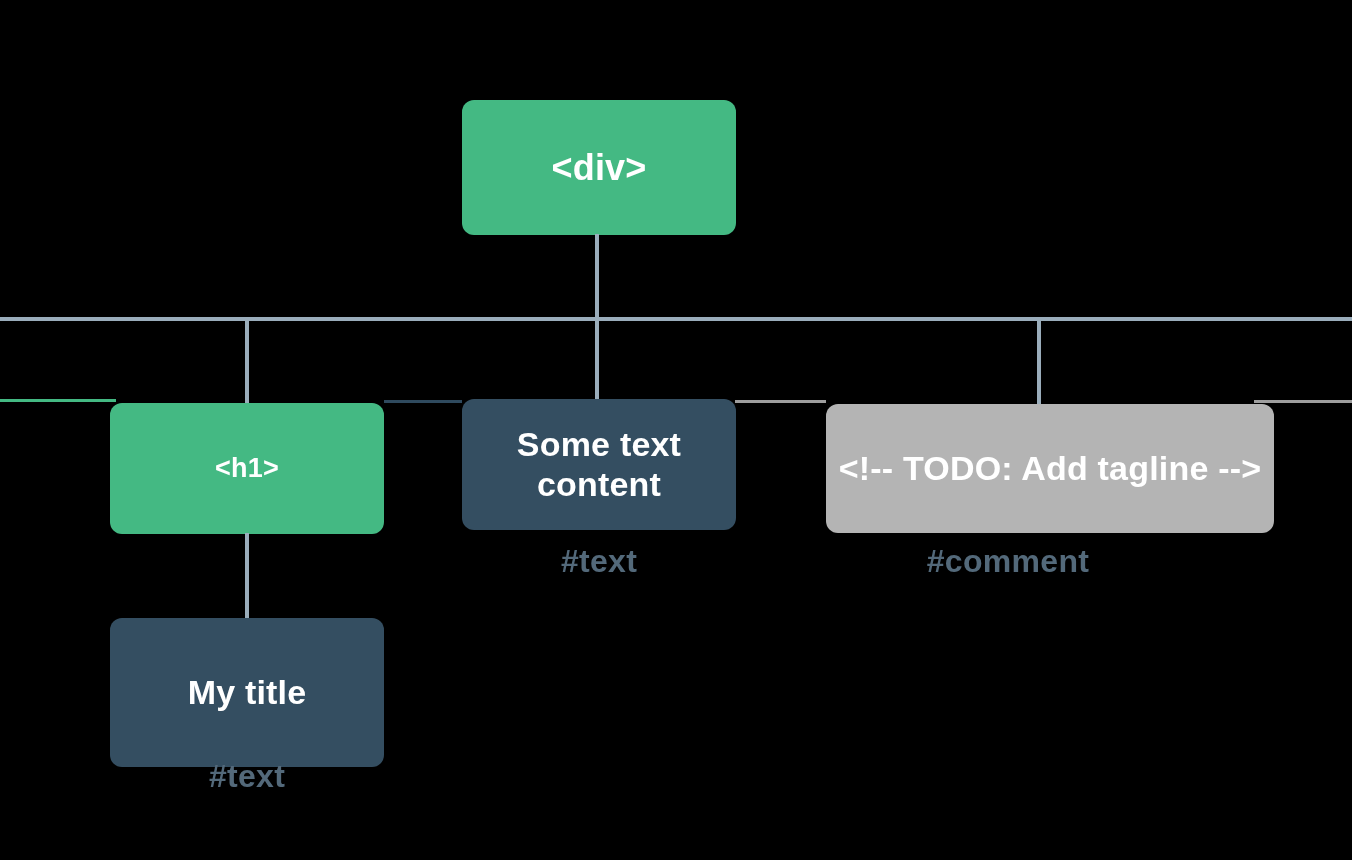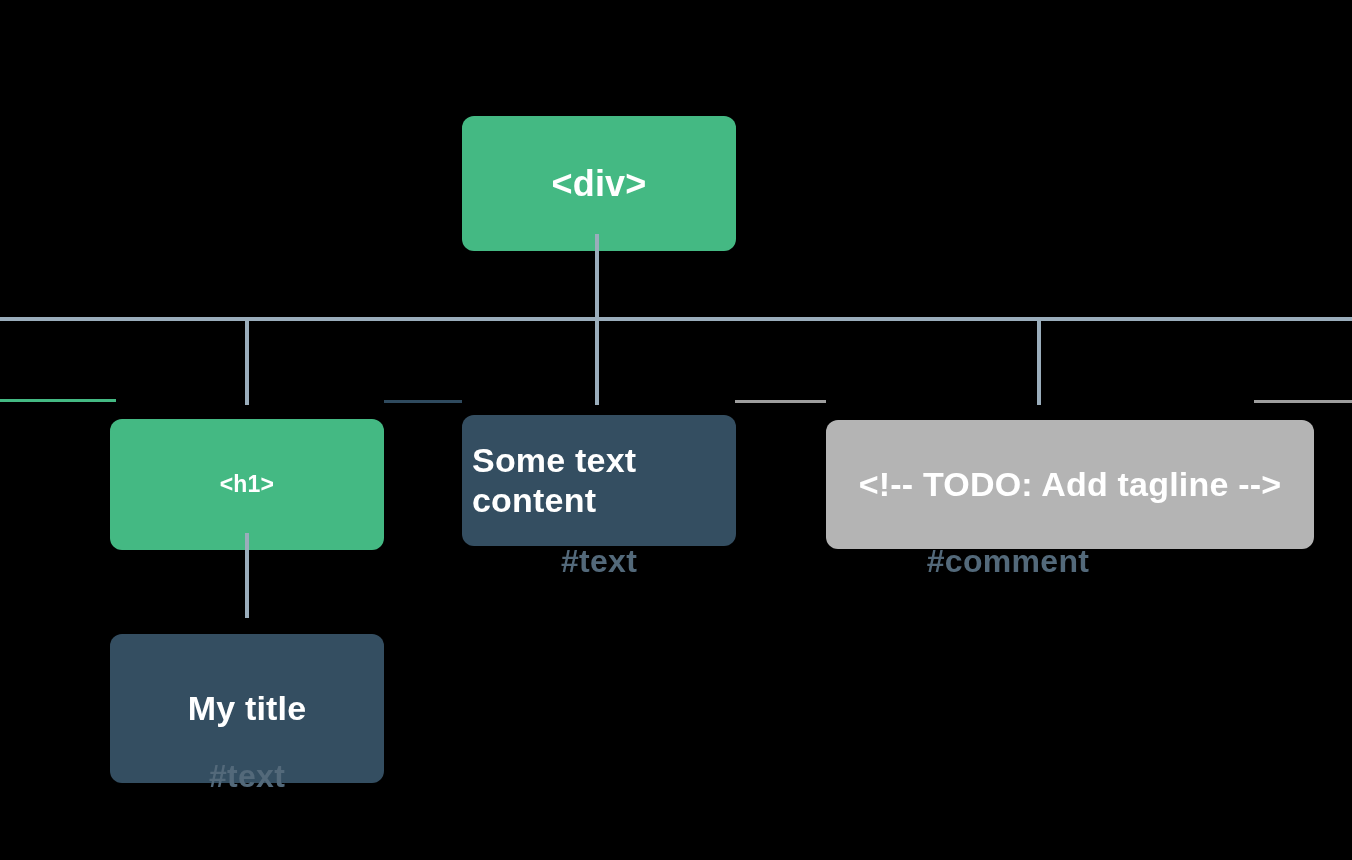--- a/index.html
+++ b/index.html
@@ -36,28 +36,27 @@
     height: 3px;
   }
 
   
   .node {
     position: absolute;
     border-radius: 12px;
     display: flex;
     align-items: center;
     justify-content: center;
-    text-align: left;
+    text-align: center;
     color: #ffffff;
     font-weight: 700;
     line-height: 1.16;
     letter-spacing: 0.2px;
     box-sizing: border-box;
     padding: 6px 10px;
-    margin-top: 16px;
   }
   .node-element { background: #44b983; }
   .node-text    { background: #344e61; }
   .node-comment { background: #b4b4b4; }
 
   
   .caption {
     position: absolute;
     color: #53697a;
     font-size: 32px;
@@ -94,32 +93,32 @@
 
   <div class="conn-v" style="left:245px; top:317px; height:88px;"></div>
   <div class="conn-v" style="left:595px; top:317px; height:88px;"></div>
   <div class="conn-v" style="left:1037px; top:317px; height:88px;"></div>
 
   <div class="bleed" style="left:0px; top:399px; width:116px; background:#44b983;"></div>
   <div class="bleed" style="left:384px; top:400px; width:78px; background:#2f4a5e;"></div>
   <div class="bleed" style="left:735px; top:400px; width:91px; background:#9e9e9e;"></div>
   <div class="bleed" style="left:1254px; top:400px; width:98px; background:#9e9e9e;"></div>
 
-  <div class="node node-element" style="left:110px; top:403px; width:274px; height:131px; font-size:23px;">
+  <div class="node node-element" style="left:110px; top:403px; width:274px; height:131px; font-size:27px;">
     <span>&lt;h1&gt;</span>
   </div>
 
   <div class="node node-text" style="left:462px; top:399px; width:274px; height:131px; font-size:34px;">
     <span>Some text content</span>
   </div>
   <div class="caption" style="left:462px; top:543px; width:274px;">
     <span>#text</span>
   </div>
 
-  <div class="node node-comment" style="left:826px; top:404px; width:488px; height:129px; font-size:34px;">
+  <div class="node node-comment" style="left:826px; top:404px; width:448px; height:129px; font-size:34px;">
     <span>&lt;!-- TODO: Add tagline  --&gt;</span>
   </div>
   <div class="caption" style="left:794px; top:543px; width:428px;">
     <span>#comment</span>
   </div>
 
   <div class="conn-v" style="left:245px; top:533px; height:85px;"></div>
 
   <div class="node node-text" style="left:110px; top:618px; width:274px; height:149px; font-size:34px;">
     <span>My title</span>

